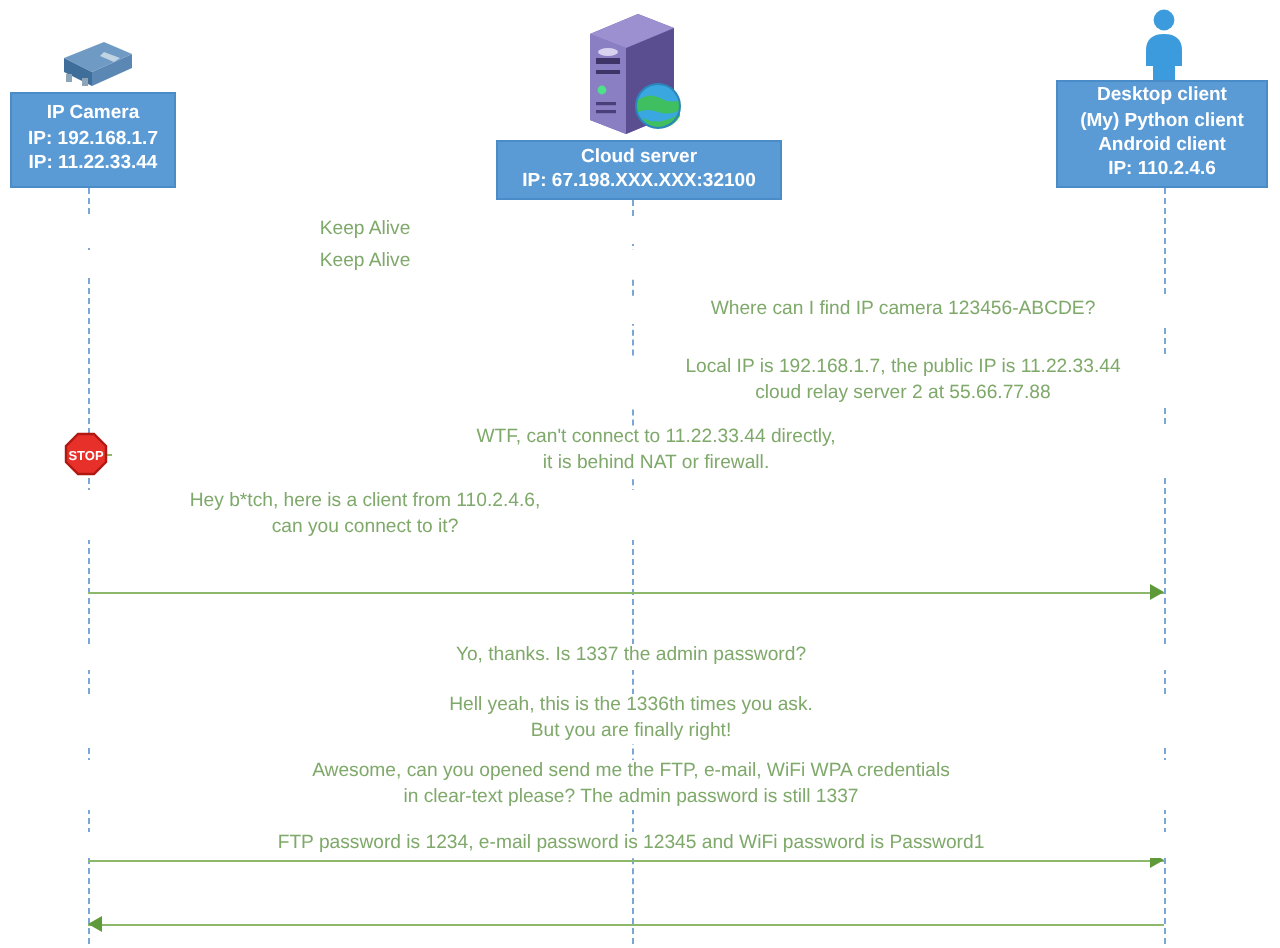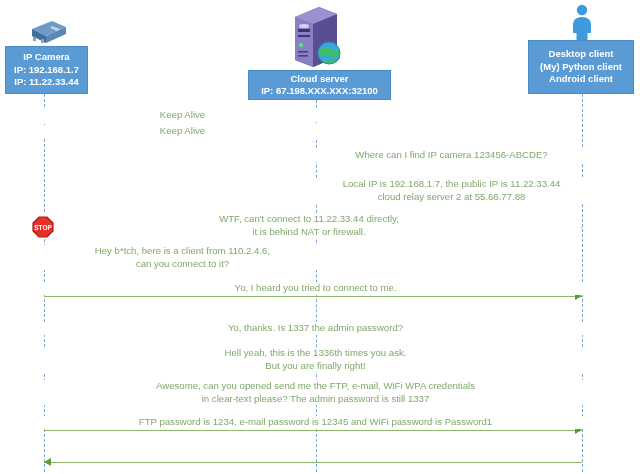--- a/index.html
+++ b/index.html
@@ -105,20 +105,21 @@
     </div>
     <div class="lifeline" style="left: 315.5px; top: 100px; height: 372px;"></div>
     <div class="icon" style="left: 566px; top: 4px;"><svg width="32" height="36" viewBox="0 0 32 36">
     <circle cx="16" cy="6" r="5.2" fill="#3C9BDC"></circle>
     <path d="M16,13 c-6,0 -9,3 -9,8 l0,8 l3.5,0 l0,7 l11,0 l0,-7 l3.5,0 l0,-8 c0,-5 -3,-8 -9,-8 z" fill="#3C9BDC"></path>
   </svg></div>
     <div class="node-box" style="left: 528px; top: 40px; width: 106px; height: 54px;">
       <div>Desktop client</div>
       <div>(My) Python client</div>
       <div>Android client</div>
+      <div>IP: 110.2.4.6</div>
     </div>
     <div class="lifeline" style="left: 581.5px; top: 94px; height: 378px;"></div>
     <div class="msg-line" style="left: 43.5px; top: 116px; width: 272px;"></div>
     <div class="arrow-head right" style="top: 112px; left: 308.5px;"></div>
     <div class="msg-label" style="top: 109px; left: 43.5px; width: 272px;">
       <div>Keep Alive</div>
     </div>
     <div class="msg-line" style="left: 43.5px; top: 132px; width: 272px;"></div>
     <div class="arrow-head right" style="top: 128px; left: 308.5px;"></div>
     <div class="msg-label" style="top: 125px; left: 43.5px; width: 272px;">
@@ -130,34 +131,33 @@
       <div>Where can I find IP camera 123456-ABCDE?</div>
     </div>
     <div class="msg-line dashed" style="left: 315.5px; top: 192px; width: 266px;"></div>
     <div class="arrow-head right" style="top: 188px; left: 574.5px;"></div>
     <div class="msg-label" style="top: 178px; left: 315.5px; width: 266px;">
       <div>Local IP is 192.168.1.7, the public IP is 11.22.33.44</div>
       <div>cloud relay server 2 at 55.66.77.88</div>
     </div>
     <div class="msg-line" style="left: 43.5px; top: 227px; width: 538px;"></div>
     <div class="arrow-head left" style="top: 223px; left: 43.5px;"></div>
-    <div class="msg-label" style="top: 213px; left: 37px; width: 538px;">
+    <div class="msg-label" style="top: 213px; left: 56px; width: 538px;">
       <div>WTF, can't connect to 11.22.33.44 directly,</div>
       <div>it is behind NAT or firewall.</div>
     </div>
     <div class="msg-line" style="left: 43.5px; top: 259px; width: 272px;"></div>
     <div class="arrow-head left" style="top: 255px; left: 43.5px;"></div>
     <div class="msg-label" style="top: 245px; left: 43.5px; width: 272px;">
       <div>Hey b*tch, here is a client from 110.2.4.6,</div>
       <div>can you connect to it?</div>
     </div>
     <div class="msg-line" style="left: 43.5px; top: 296px; width: 538px;"></div>
     <div class="arrow-head right" style="top: 292px; left: 574.5px;"></div>
     <div class="msg-label" style="top: 282px; left: 43.5px; width: 538px;">
-      <div>Yo, I heard you tried to connect to me.</div>
     </div>
     <div class="msg-line" style="left: 43.5px; top: 329px; width: 538px;"></div>
     <div class="arrow-head left" style="top: 325px; left: 43.5px;"></div>
     <div class="msg-label" style="top: 322px; left: 43.5px; width: 538px;">
       <div>Yo, thanks. Is 1337 the admin password?</div>
     </div>
     <div class="msg-line" style="left: 43.5px; top: 361px; width: 538px;"></div>
     <div class="arrow-head right" style="top: 357px; left: 574.5px;"></div>
     <div class="msg-label" style="top: 347px; left: 43.5px; width: 538px;">
       <div>Hell yeah, this is the 1336th times you ask.</div>

